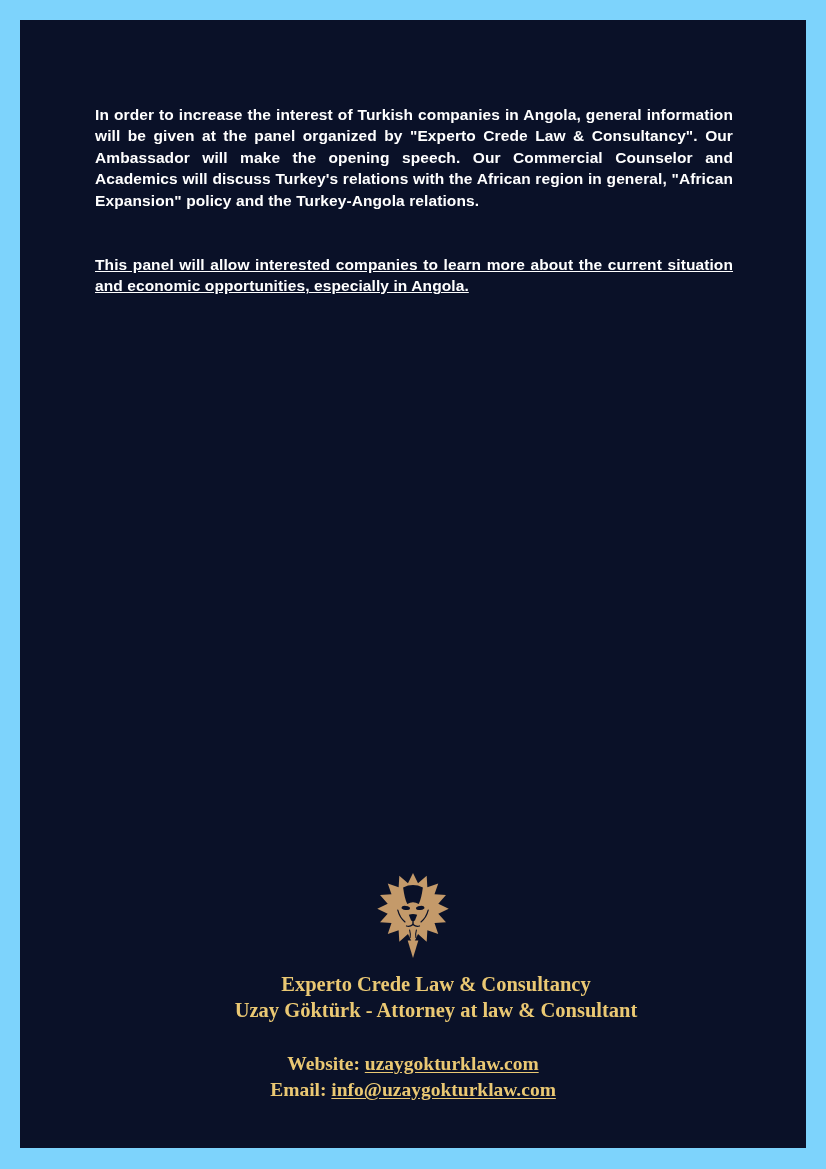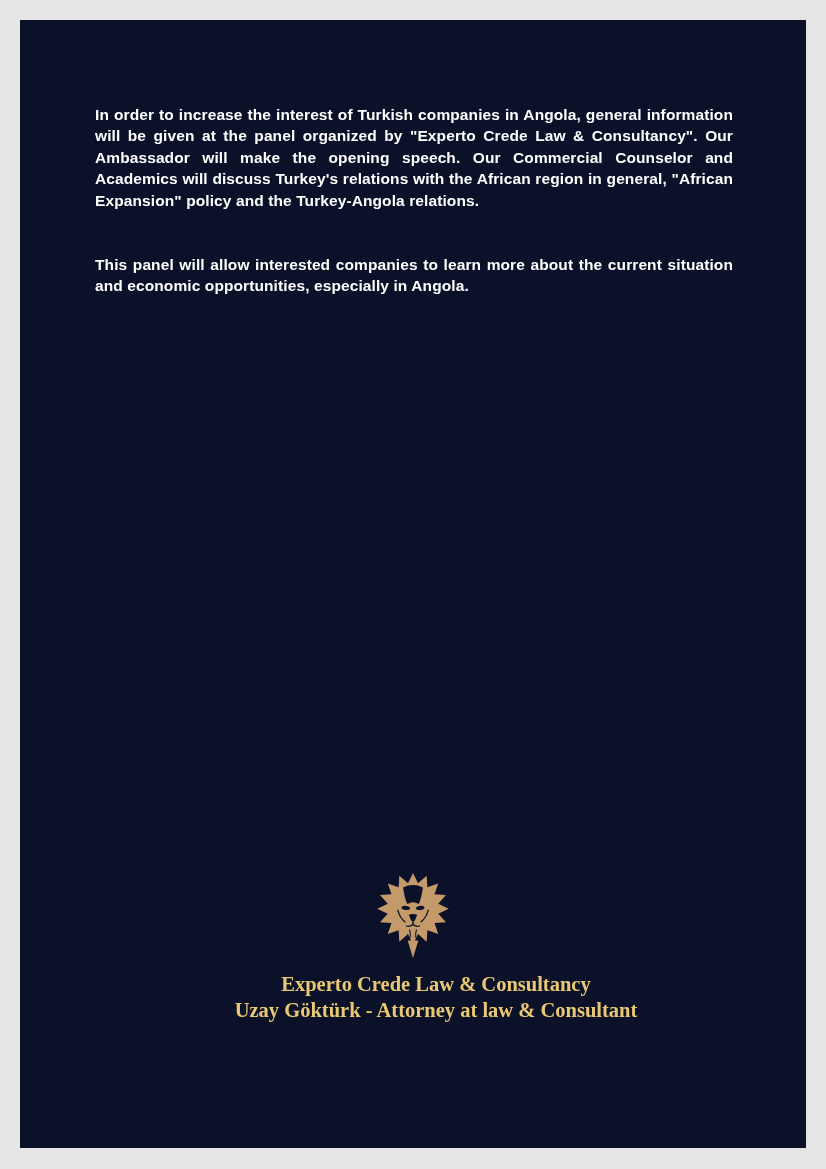--- a/index.html
+++ b/index.html
@@ -2,42 +2,42 @@
 <html><head>
 <meta charset="utf-8">
 <style>
   * { margin: 0; padding: 0; box-sizing: border-box; }
   html, body {
     width: 826px; height: 1169px;
     background: #ffffff;
     font-family: "Liberation Sans", sans-serif;
     overflow: hidden;
   }
-  .canvas { position: relative; width: 826px; height: 1169px; background: #e5e5e5; }
+  .canvas { position: relative; width: 826px; height: 1169px; background: #7dd3fc; }
   .page {
     position: absolute;
     left: 20px; top: 20px;
     width: 786px; height: 1128px;
     background: #0a1128;
   }
   .content {
     position: absolute;
     left: 75px; top: 84px;
     width: 638px;
   }
   .para {
     color: #ffffff;
     font-weight: 700;
     font-size: 15.5px;
     line-height: 21.4px;
     text-align: justify;
     letter-spacing: 0.1px;
     margin-bottom: 43px;
   }
-  .para:last-child { margin-bottom: 0; }
+  .para:last-child { margin-bottom: 0; text-decoration: underline; }
   .footer {
     position: absolute;
     left: 0; top: 849px;
     width: 100%;
     text-align: center;
   }
   .logo-wrap { display: block; margin: 0 auto 12px auto; width: 76px; height: 90px; }
   .org-lines {
     font-family: "Liberation Serif", serif;
     font-weight: 700;
@@ -103,16 +103,20 @@
           <path fill="none" stroke="#0a1128" stroke-width="1.4" stroke-linecap="round" d="M45.5,80 Q47,85 46.2,90"></path>
           <path fill="none" stroke="#0a1128" stroke-width="1.4" stroke-linecap="round" d="M54.5,80 Q53,85 53.8,90"></path>
         </svg>
       </span>
 
       <div class="org-lines">
         <div>Experto Crede Law &amp; Consultancy</div>
         <div>Uzay Göktürk - Attorney at law &amp; Consultant</div>
       </div>
 
+      <div class="contact-lines">
+        <div><span>Website: </span><a>uzaygokturklaw.com</a></div>
+        <div><span>Email: </span><a>info@uzaygokturklaw.com</a></div>
+      </div>
 
     </div>
   </div>
 </div>
 
 </body></html>

